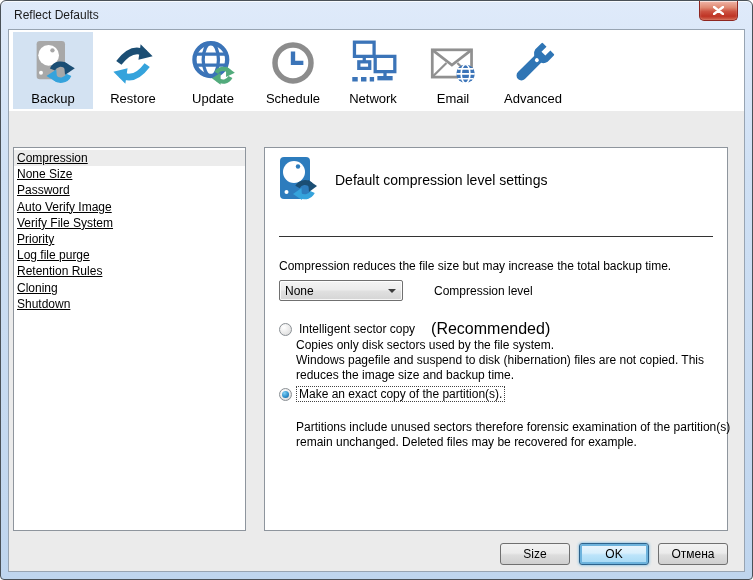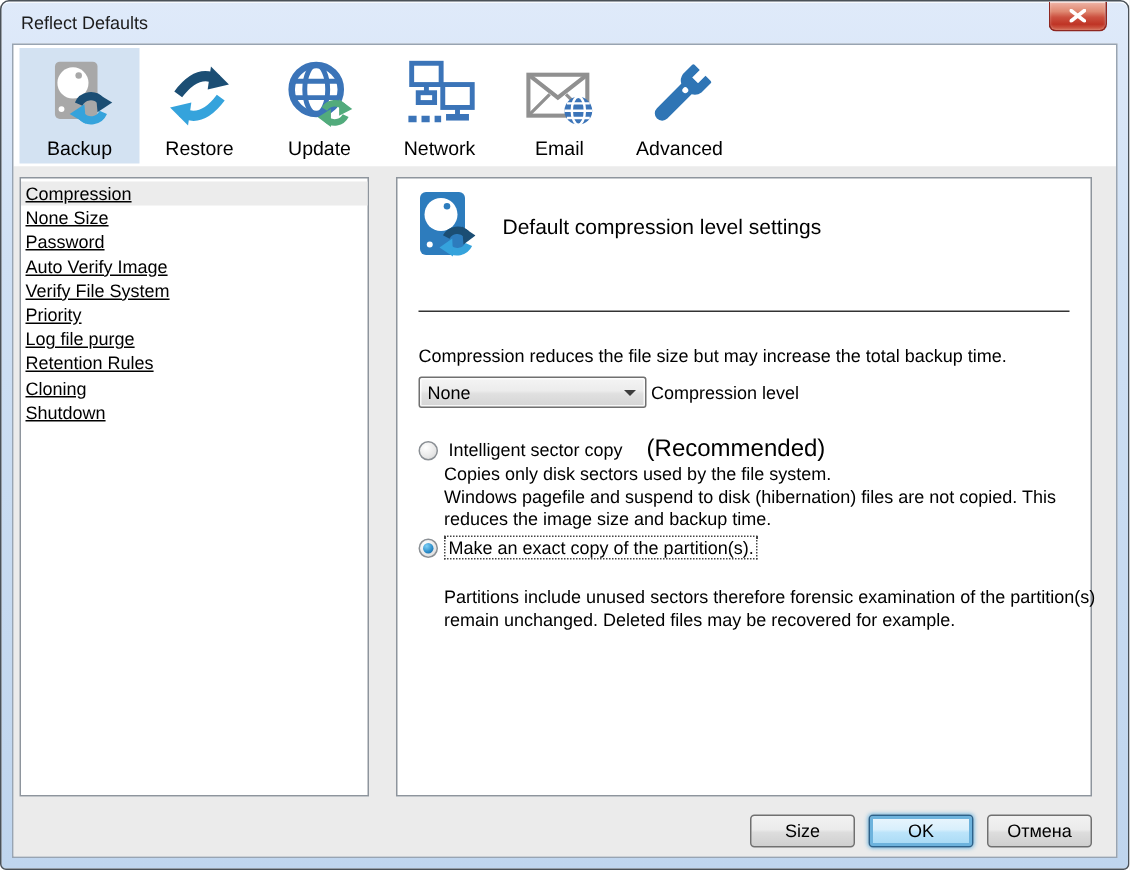--- a/index.html
+++ b/index.html
@@ -32,20 +32,21 @@
     box-shadow: inset 0 1px 0 rgba(255,255,255,.55), inset 0 0 2px rgba(255,255,255,.35);
     display: flex; align-items: center; justify-content: center;
     cursor: pointer;
   }
   .inner {
     position: absolute; left: 7px; right: 7px; top: 28px; bottom: 7px;
     border: 1px solid #98a4b2;
     background: #ebebeb;
     display: flex; flex-direction: column;
     overflow: hidden;
+    gap: 29px;
   }
   
   .toolbar {
     height: 81px; background: #ffffff;
     display: flex; align-items: flex-start;
     padding: 2px 0 0 4px;
     flex: none;
   }
   .tb-btn {
     width: 80px; height: 77px;
@@ -65,21 +66,21 @@
     color: #000; cursor: pointer; white-space: nowrap; text-decoration: underline;
   }
   .list-item.selected { background: #ececec; }
   .right-panel { left: 255px; width: 464px; }
   .rp-icon { position: absolute; left: 14px; top: 8px; width: 38px; height: 50px; }
   .rp-heading { position: absolute; left: 70px; top: 24px; font-size: 14px; color: #000; }
   .rp-sep { position: absolute; left: 14px; right: 14px; top: 88px; border-top: 1px solid #333; }
   .rp-intro { position: absolute; left: 14px; top: 111px; font-size: 12px; color: #000; }
   .combo {
     position: absolute; left: 14px; top: 132px;
-    width: 152px; height: 21px;
+    width: 124px; height: 21px;
     border: 1px solid #707070; border-radius: 2px;
     background: linear-gradient(180deg, #f4f4f4 0%, #ececec 45%, #e0e0e0 55%, #d5d5d5 100%);
     box-shadow: inset 0 0 0 1px rgba(255,255,255,.8);
     font-size: 12px; display: flex; align-items: center;
     padding-left: 5px; cursor: pointer;
   }
   .combo-arrow {
     position: absolute; right: 6px; top: 8px;
     width: 0; height: 0;
     border-left: 4px solid transparent; border-right: 4px solid transparent;
@@ -173,20 +174,27 @@
           <ellipse cx="20" cy="18" rx="7" ry="15" fill="none" stroke="#3b74b8" stroke-width="3"></ellipse>
           <path d="M6 13 H34 M6 23 H34" stroke="#3b74b8" stroke-width="3" fill="none"></path>
           <path d="M25 30 A7.5 7.5 0 0 1 37 29" stroke="#52ab7c" stroke-width="4" fill="none"></path>
           <polygon points="34,24 42,30 34,34" fill="#52ab7c"></polygon>
           <path d="M38 34 A7.5 7.5 0 0 1 26 36" stroke="#52ab7c" stroke-width="4" fill="none"></path>
           <polygon points="29,41 21,35 29,30" fill="#52ab7c"></polygon>
         </svg>
         <span>Update</span>
       </div>
 
+      <div class="tb-btn">
+        <svg class="ticon" viewBox="0 0 44 44">
+          <circle cx="22" cy="21" r="16.5" fill="#ffffff" stroke="#8c8c8c" stroke-width="5"></circle>
+          <path d="M22 10.5 V21 H31.5" fill="none" stroke="#3b74b8" stroke-width="4"></path>
+        </svg>
+        <span>Schedule</span>
+      </div>
 
       <div class="tb-btn">
         <svg class="ticon" viewBox="0 0 44 44">
           <rect x="5" y="2" width="18" height="13" fill="#ffffff" stroke="#3b74b8" stroke-width="3"></rect>
           <path d="M14 15 V20" stroke="#3b74b8" stroke-width="3"></path>
           <rect x="9" y="20" width="10" height="6" fill="none" stroke="#3b74b8" stroke-width="3"></rect>
           <path d="M3 36 H23" stroke="#3b74b8" stroke-width="4" stroke-dasharray="5 3"></path>
           <rect x="24" y="15" width="18" height="14" fill="#ffffff" stroke="#3b74b8" stroke-width="3"></rect>
           <path d="M33 29 V33" stroke="#3b74b8" stroke-width="3"></path>
           <rect x="26" y="33" width="14" height="4" fill="#3b74b8"></rect>

